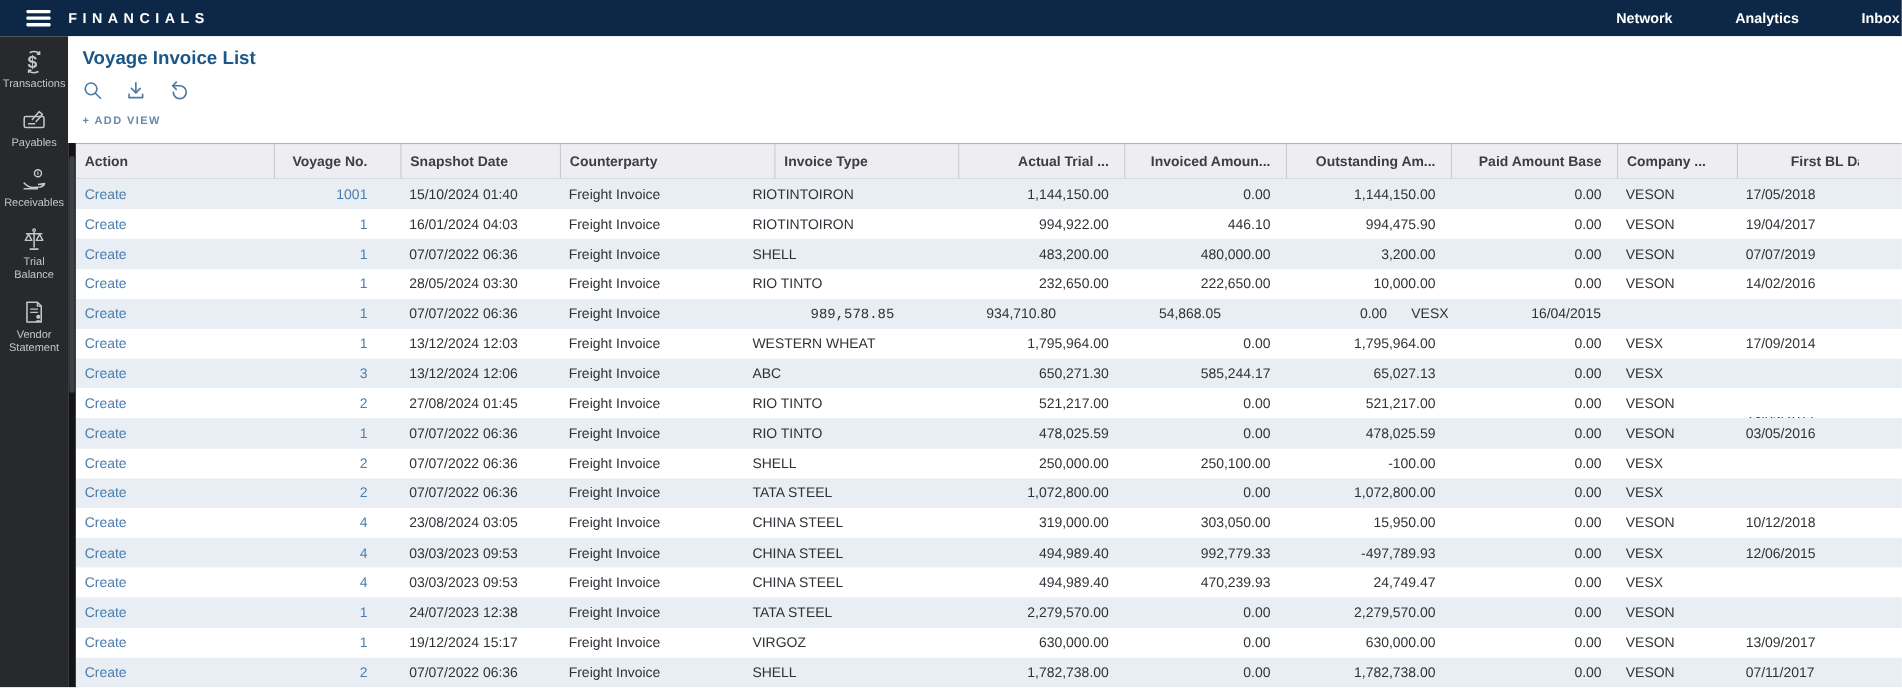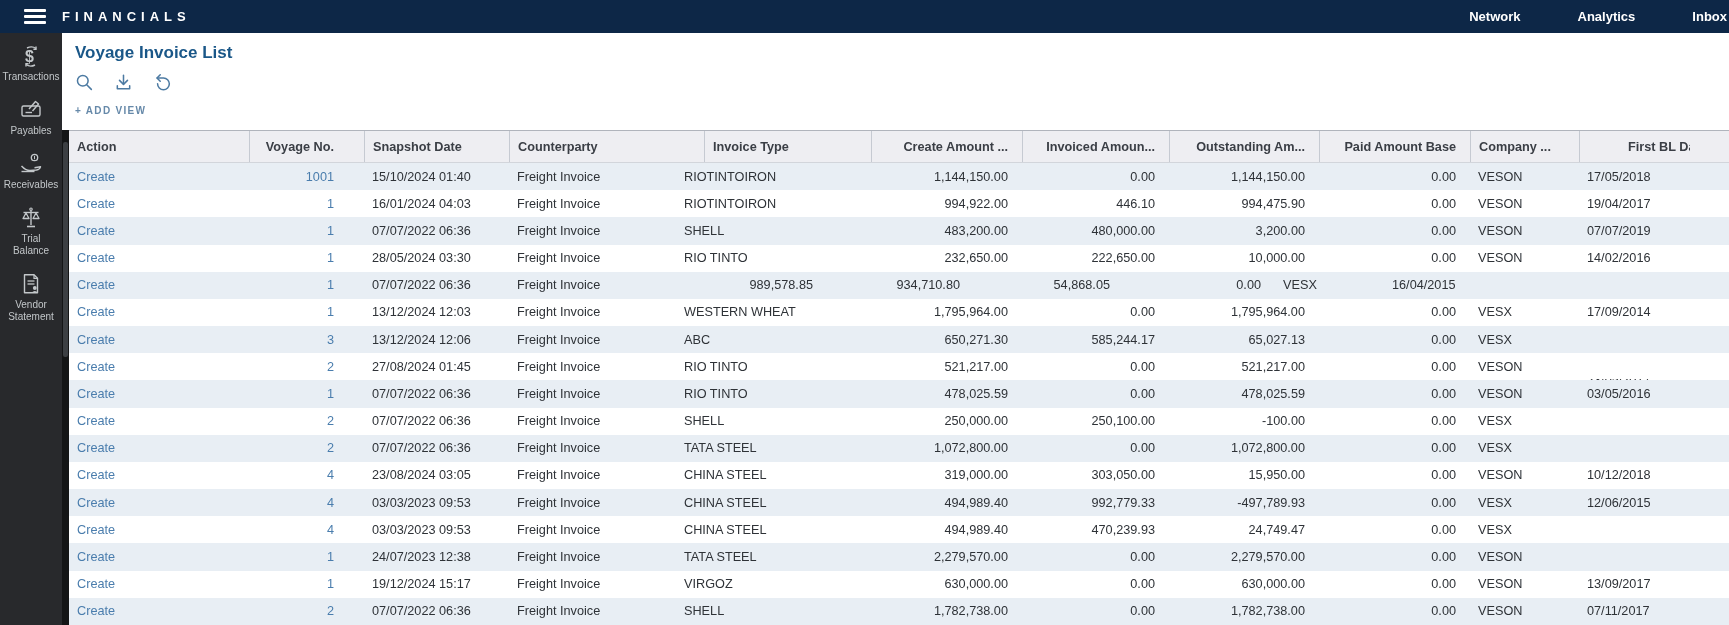--- a/index.html
+++ b/index.html
@@ -151,21 +151,21 @@
     <div class="vscroll">
       <div class="thumb"></div>
     </div>
     <div class="datatable" id="data-table">
         <div class="thead">
           <div class="th align-left" style="width: 180px;">Action</div>
           <div class="th align-right pad-r-lg" style="width: 115px;">Voyage No.</div>
           <div class="th align-left" style="width: 145px;">Snapshot Date</div>
           <div class="th align-left" style="width: 195px;">Counterparty</div>
           <div class="th align-left" style="width: 167px;">Invoice Type</div>
-          <div class="th align-right pad-r-md" style="width: 151px;">Create Amount ...</div>
+          <div class="th align-right pad-r-md" style="width: 151px;">Actual Trial ...</div>
           <div class="th align-right pad-r-md" style="width: 147px;">Invoiced Amoun...</div>
           <div class="th align-right pad-r-md" style="width: 150px;">Outstanding Am...</div>
           <div class="th align-right pad-r-md" style="width: 151px;">Paid Amount Base</div>
           <div class="th align-left" style="width: 109px;">Company ...</div>
           <div class="th align-left" style="width: 111px; padding-left: 48px;">First BL Date</div>
         </div>
         <div class="tr odd">
           <div class="td align-left link" style="width: 180px;">Create</div>
           <div class="td align-right link pad-r-lg" style="width: 115px;">1001</div>
           <div class="td align-left" style="width: 145px;">15/10/2024 01:40</div>
@@ -215,21 +215,21 @@
           <div class="td align-right pad-r-md" style="width: 150px;">10,000.00</div>
           <div class="td align-right pad-r-md" style="width: 151px;">0.00</div>
           <div class="td align-left" style="width: 109px;">VESON</div>
           <div class="td align-left" style="width: 111px;">14/02/2016</div>
         </div>
         <div class="tr odd">
           <div class="td align-left link" style="width: 180px;">Create</div>
           <div class="td align-right link pad-r-lg" style="width: 115px;">1</div>
           <div class="td align-left" style="width: 145px;">07/07/2022 06:36</div>
           <div class="td align-left" style="width: 167px;">Freight Invoice</div>
-          <div class="td align-right pad-r-md" style="width: 151px;">989,578.85</div>
+          <div class="td align-right pad-r-md" style="width: 151px; font-family: Liberation Mono, monospace;">989,578.85</div>
           <div class="td align-right pad-r-md" style="width: 147px;">934,710.80</div>
           <div class="td align-right pad-r-md" style="width: 150px;">54,868.05</div>
           <div class="td align-right pad-r-md" style="width: 151px;">0.00</div>
           <div class="td align-left" style="width: 109px;">VESX</div>
           <div class="td align-left" style="width: 111px;">16/04/2015</div>
         </div>
         <div class="tr even">
           <div class="td align-left link" style="width: 180px;">Create</div>
           <div class="td align-right link pad-r-lg" style="width: 115px;">1</div>
           <div class="td align-left" style="width: 145px;">13/12/2024 12:03</div>

